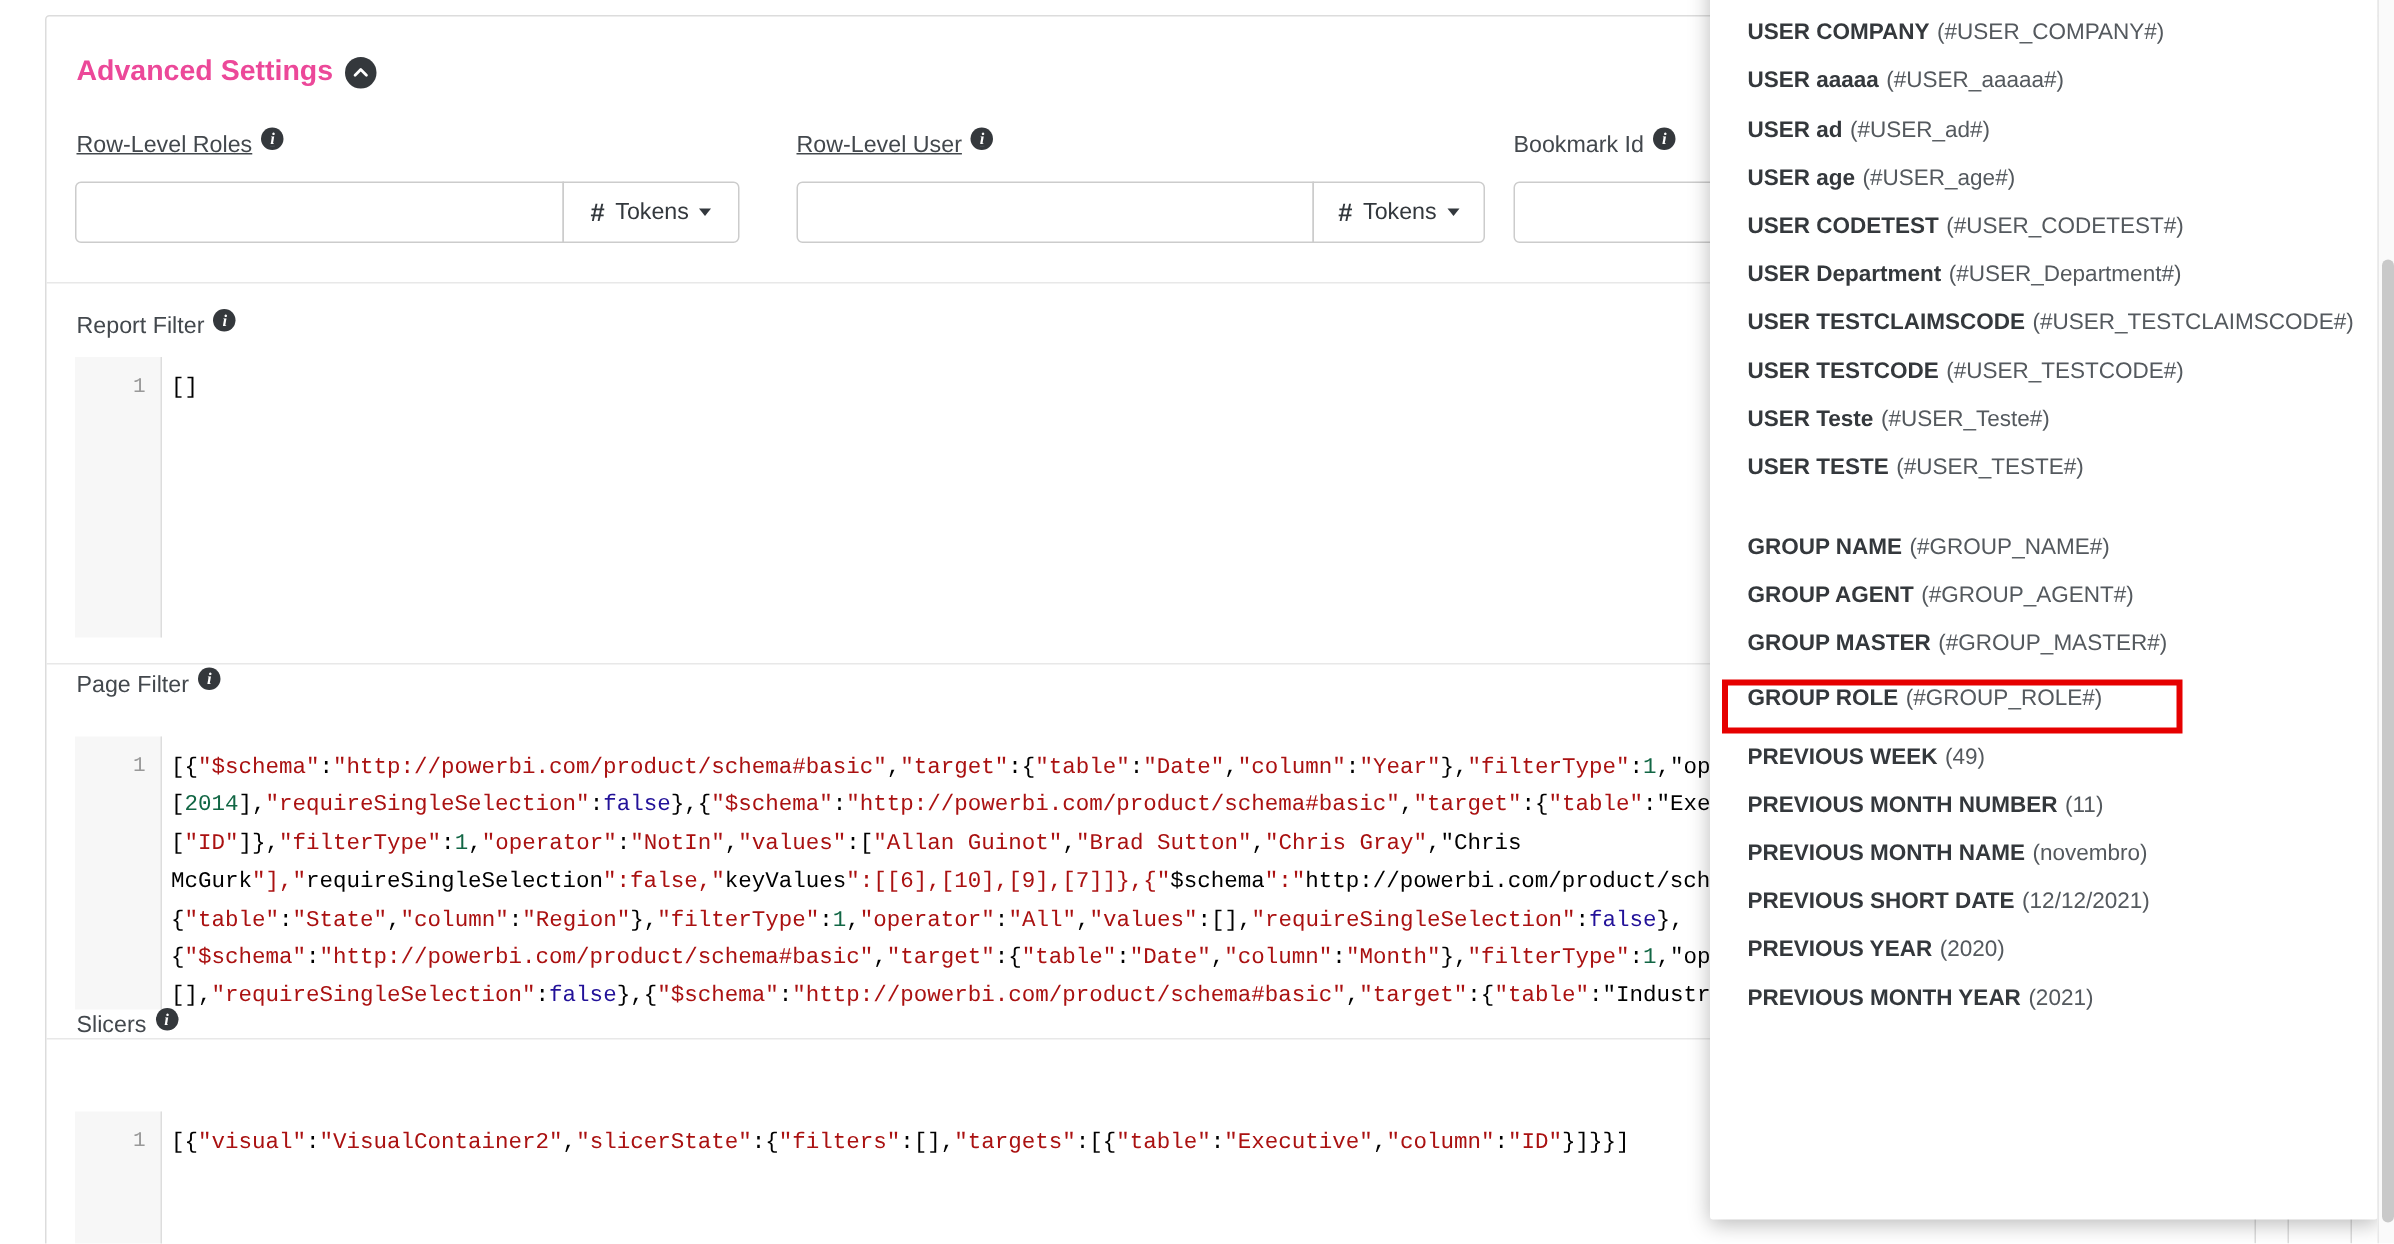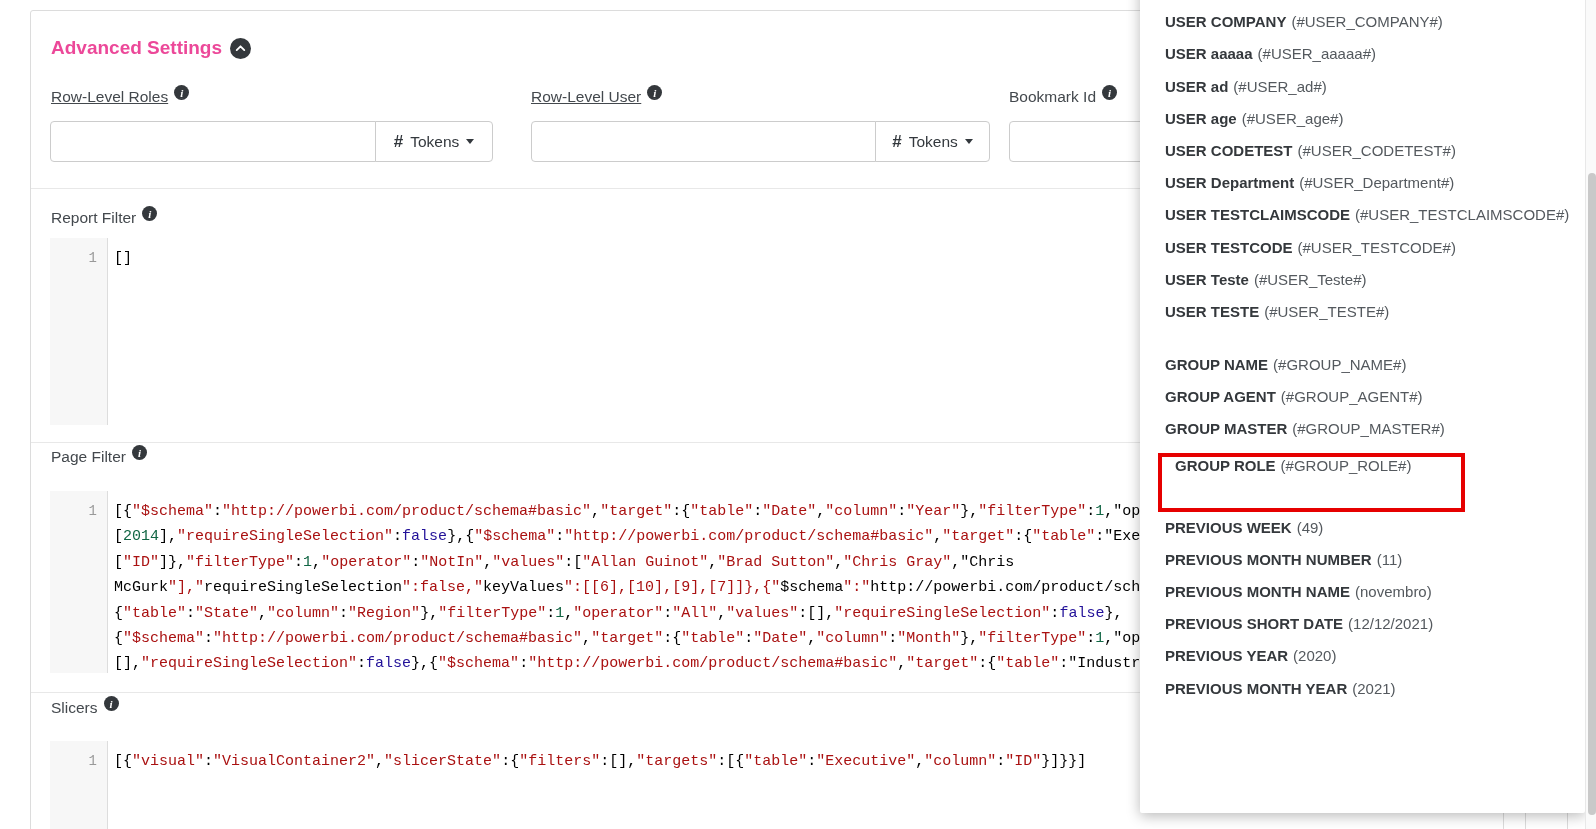--- a/index.html
+++ b/index.html
@@ -44,21 +44,21 @@
   
   .token-panel{position:absolute;left:1140px;top:-40px;width:445px;height:853px;background:#fff;
     box-shadow:0 3px 14px rgba(0,0,0,.28);border-radius:2px;box-sizing:border-box;
     padding-top:21px;z-index:5;}
   .token-item{height:32.2px;display:flex;padding-left:25px;font-size:15px;
     color:#3a3f44;cursor:pointer;white-space:nowrap;}
   .t-label{font-weight:700;margin-right:5px;color:#34383c;}
   .t-token{color:#54595e;}
   .group-tokens{margin-top:21px;}
   .previous-tokens{margin-top:7px;}
-  .token-item.highlighted{margin-left:18px;width:307px;box-sizing:border-box;height:59px;
+  .token-item.highlighted{margin-left:8px;width:307px;box-sizing:border-box;height:36px;
     border:4px solid #e60000;padding-left:13px;}
   
   .bg-vline{position:absolute;top:812px;height:17px;width:1px;background:#dcdcdc;z-index:1;}
   .scroll-track{position:absolute;right:0;top:0;width:11px;height:829px;background:#fafafa;
     border-left:1px solid #e8e8e8;box-sizing:border-box;z-index:10;}
   .scroll-thumb{position:absolute;left:2px;top:173px;width:8px;height:642px;background:#c9c9c9;border-radius:4px;}
 </style>
 </head>
 <body>
 
@@ -127,21 +127,21 @@
   </div>
   <div class="editor" style="left:19px;top:480px;width:1520px;height:182px;">
     <div class="gutter">
       <span>1</span>
     </div>
     <div class="code"><div class="code-line">[{<span class="tok-str">"$schema"</span>:<span class="tok-str">"http://powerbi.com/product/schema#basic"</span>,<span class="tok-str">"target"</span>:{<span class="tok-str">"table"</span>:<span class="tok-str">"Date"</span>,<span class="tok-str">"column"</span>:<span class="tok-str">"Year"</span>},<span class="tok-str">"filterType"</span>:<span class="tok-num">1</span>,"op</div><div class="code-line">[<span class="tok-num">2014</span>],<span class="tok-str">"requireSingleSelection"</span>:<span class="tok-atom">false</span>},{<span class="tok-str">"$schema"</span>:<span class="tok-str">"http://powerbi.com/product/schema#basic"</span>,<span class="tok-str">"target"</span>:{<span class="tok-str">"table"</span>:"Exe</div><div class="code-line">[<span class="tok-str">"ID"</span>]},<span class="tok-str">"filterType"</span>:<span class="tok-num">1</span>,<span class="tok-str">"operator"</span>:<span class="tok-str">"NotIn"</span>,<span class="tok-str">"values"</span>:[<span class="tok-str">"Allan Guinot"</span>,<span class="tok-str">"Brad Sutton"</span>,<span class="tok-str">"Chris Gray"</span>,"Chris</div><div class="code-line">McGurk<span class="tok-str">"],"</span>requireSingleSelection<span class="tok-str">":false,"</span>keyValues<span class="tok-str">":[[6],[10],[9],[7]]},{"</span>$schema<span class="tok-str">":"</span>http://powerbi.com/product/sch</div><div class="code-line">{<span class="tok-str">"table"</span>:<span class="tok-str">"State"</span>,<span class="tok-str">"column"</span>:<span class="tok-str">"Region"</span>},<span class="tok-str">"filterType"</span>:<span class="tok-num">1</span>,<span class="tok-str">"operator"</span>:<span class="tok-str">"All"</span>,<span class="tok-str">"values"</span>:[],<span class="tok-str">"requireSingleSelection"</span>:<span class="tok-atom">false</span>},</div><div class="code-line">{<span class="tok-str">"$schema"</span>:<span class="tok-str">"http://powerbi.com/product/schema#basic"</span>,<span class="tok-str">"target"</span>:{<span class="tok-str">"table"</span>:<span class="tok-str">"Date"</span>,<span class="tok-str">"column"</span>:<span class="tok-str">"Month"</span>},<span class="tok-str">"filterType"</span>:<span class="tok-num">1</span>,"op</div><div class="code-line">[],<span class="tok-str">"requireSingleSelection"</span>:<span class="tok-atom">false</span>},{<span class="tok-str">"$schema"</span>:<span class="tok-str">"http://powerbi.com/product/schema#basic"</span>,<span class="tok-str">"target"</span>:{<span class="tok-str">"table"</span>:"Industr</div></div>
   </div>
 
   <div class="divider" style="top:681px;"></div>
 
-  <div class="field-label" style="left:20px;top:688px;">
+  <div class="field-label" style="left:20px;top:664px;">
     <span>Slicers</span>
     <span class="info-icon">i</span>
   </div>
   <div class="editor" style="left:19px;top:730px;width:1520px;height:100px;">
     <div class="gutter">
       <span>1</span>
     </div>
     <div class="code"><div class="code-line">[{<span class="tok-str">"visual"</span>:<span class="tok-str">"VisualContainer2"</span>,<span class="tok-str">"slicerState"</span>:{<span class="tok-str">"filters"</span>:[],<span class="tok-str">"targets"</span>:[{<span class="tok-str">"table"</span>:<span class="tok-str">"Executive"</span>,<span class="tok-str">"column"</span>:<span class="tok-str">"ID"</span>}]}}]</div></div>
   </div>
 

